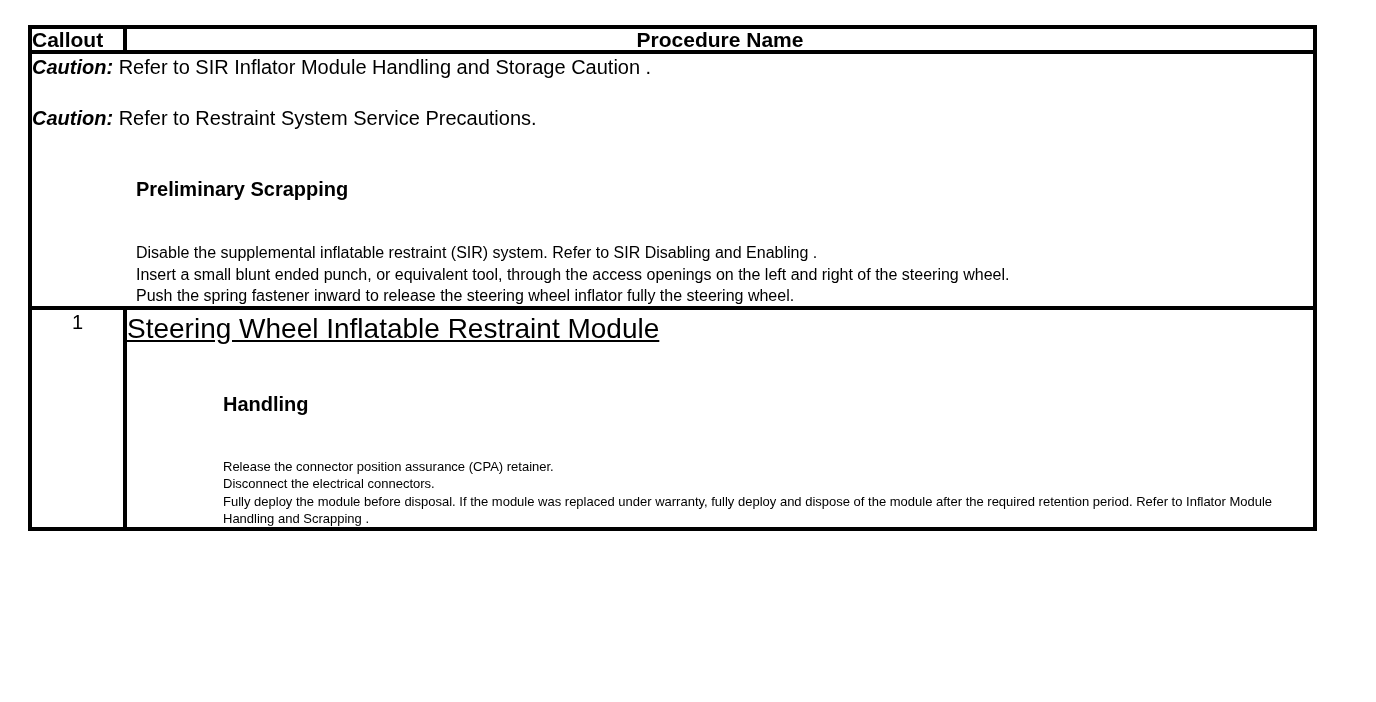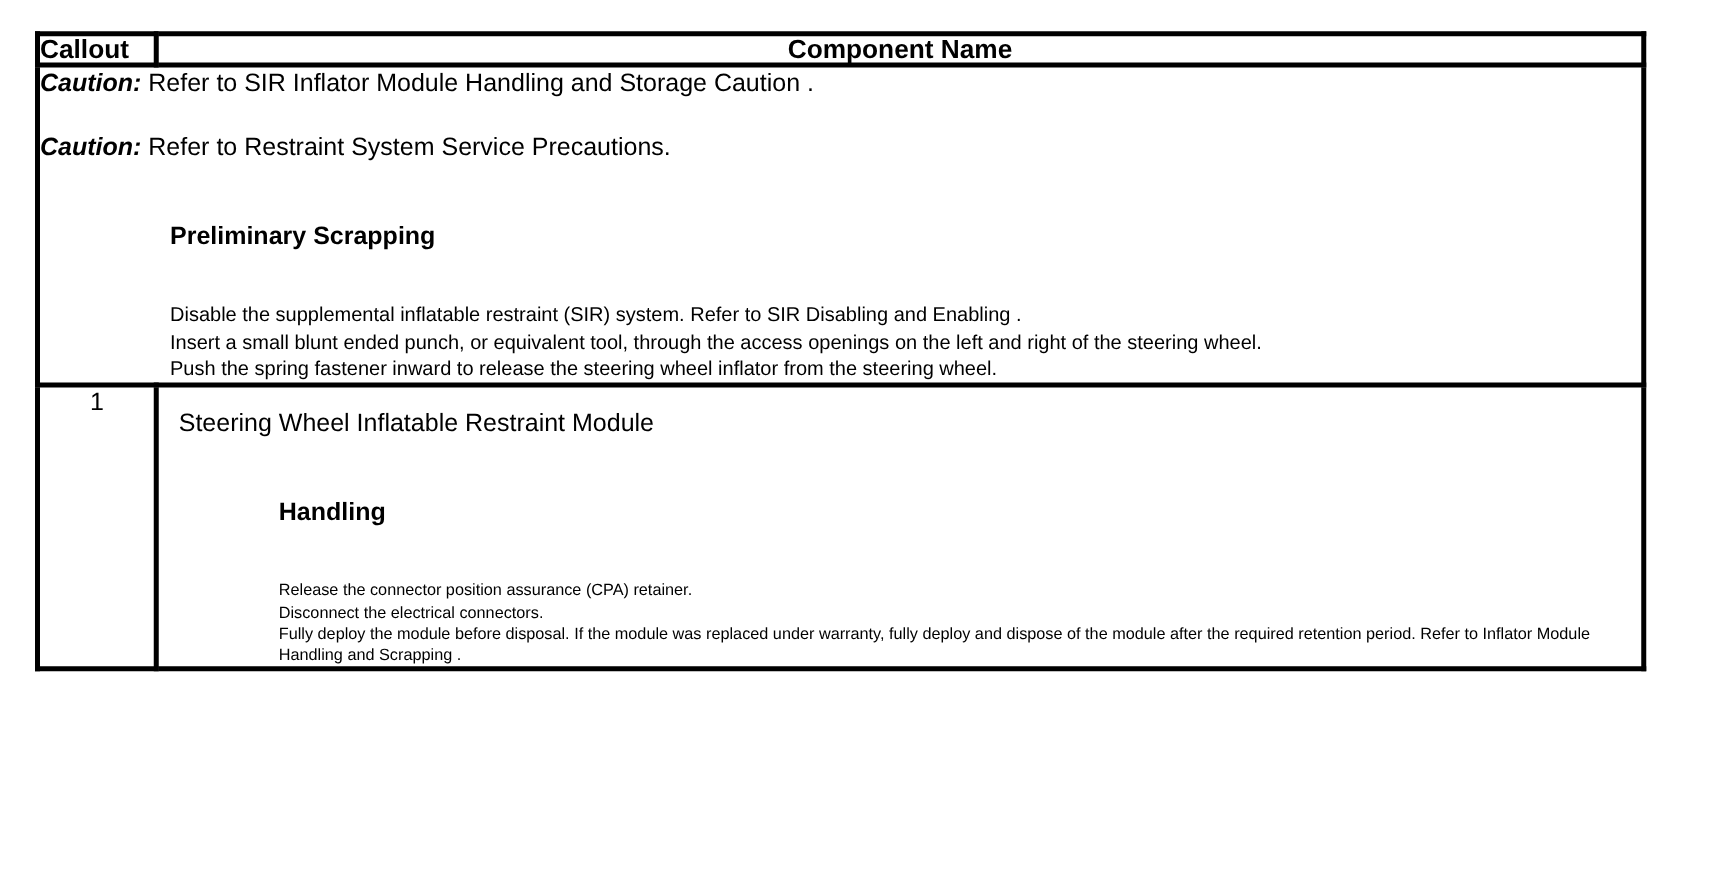--- a/index.html
+++ b/index.html
@@ -116,23 +116,24 @@
   }
   .step-name {
     border-right: 4px solid #000;
     border-bottom: 4px solid #000;
     padding: 8px 8px 12px 6px;
     font-size: 20px;
     line-height: 1.33;
   }
 
   .step-title {
-    margin: 16px;
-    font-size: 20px;
-    line-height: 1.33;
+    margin: 0;
+    font-size: 28px;
+    line-height: 1.33;
+    text-decoration: underline;
   }
 
   .proc-heading {
     font-weight: bold;
     font-size: 20px;
     margin: 44px 0 0 96px;
     line-height: 1.33;
   }
 
   .proc-body {
@@ -152,40 +153,40 @@
 
   <table class="proc-table">
     <colgroup>
       <col class="col-callout">
       <col class="col-name">
     </colgroup>
     <tbody>
 
       <tr>
         <th class="hdr-callout">Callout</th>
-        <th class="hdr-name">Component Name</th>
+        <th class="hdr-name">Procedure Name</th>
       </tr>
 
       <tr>
         <td class="caution-cell" colspan="2">
 
           <div class="caution-line">
             <b>Caution:</b><span> Refer to SIR Inflator Module Handling and Storage Caution .</span>
           </div>
 
           <div class="caution-line second">
             <b>Caution:</b><span> Refer to Restraint System Service Precautions.</span>
           </div>
 
           <div class="prelim-heading">Preliminary Scrapping</div>
 
           <div class="prelim-body">
             <p>Disable the supplemental inflatable restraint (SIR) system. Refer to SIR Disabling and Enabling .</p>
             <p>Insert a small blunt ended punch, or equivalent tool, through the access openings on the left and right of the steering wheel.</p>
-            <p>Push the spring fastener inward to release the steering wheel inflator from the steering wheel.</p>
+            <p>Push the spring fastener inward to release the steering wheel inflator fully the steering wheel.</p>
           </div>
 
         </td>
       </tr>
 
       <tr>
         <td class="step-callout">1</td>
         <td class="step-name">
 
           <div class="step-title">Steering Wheel Inflatable Restraint Module</div>

